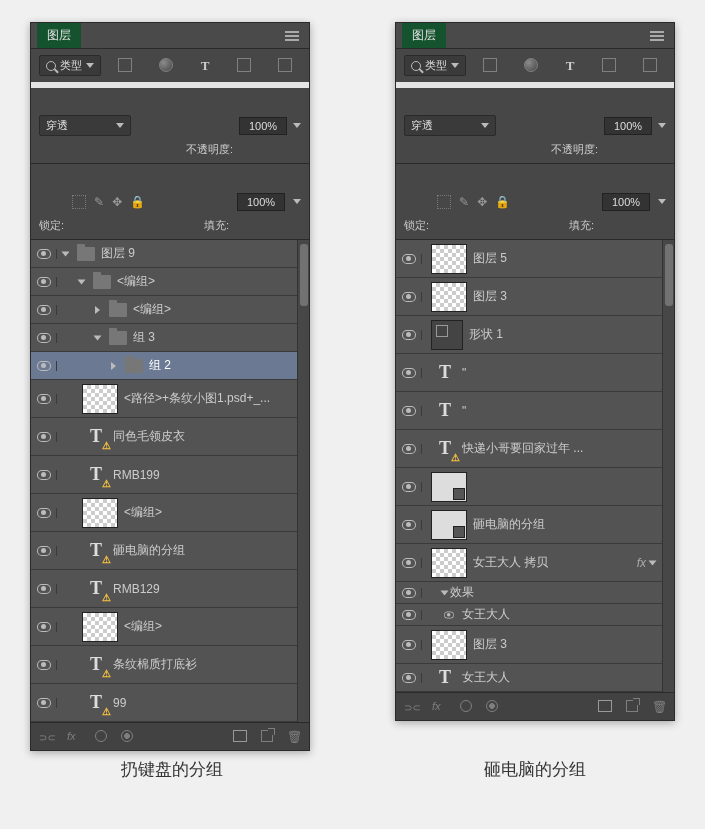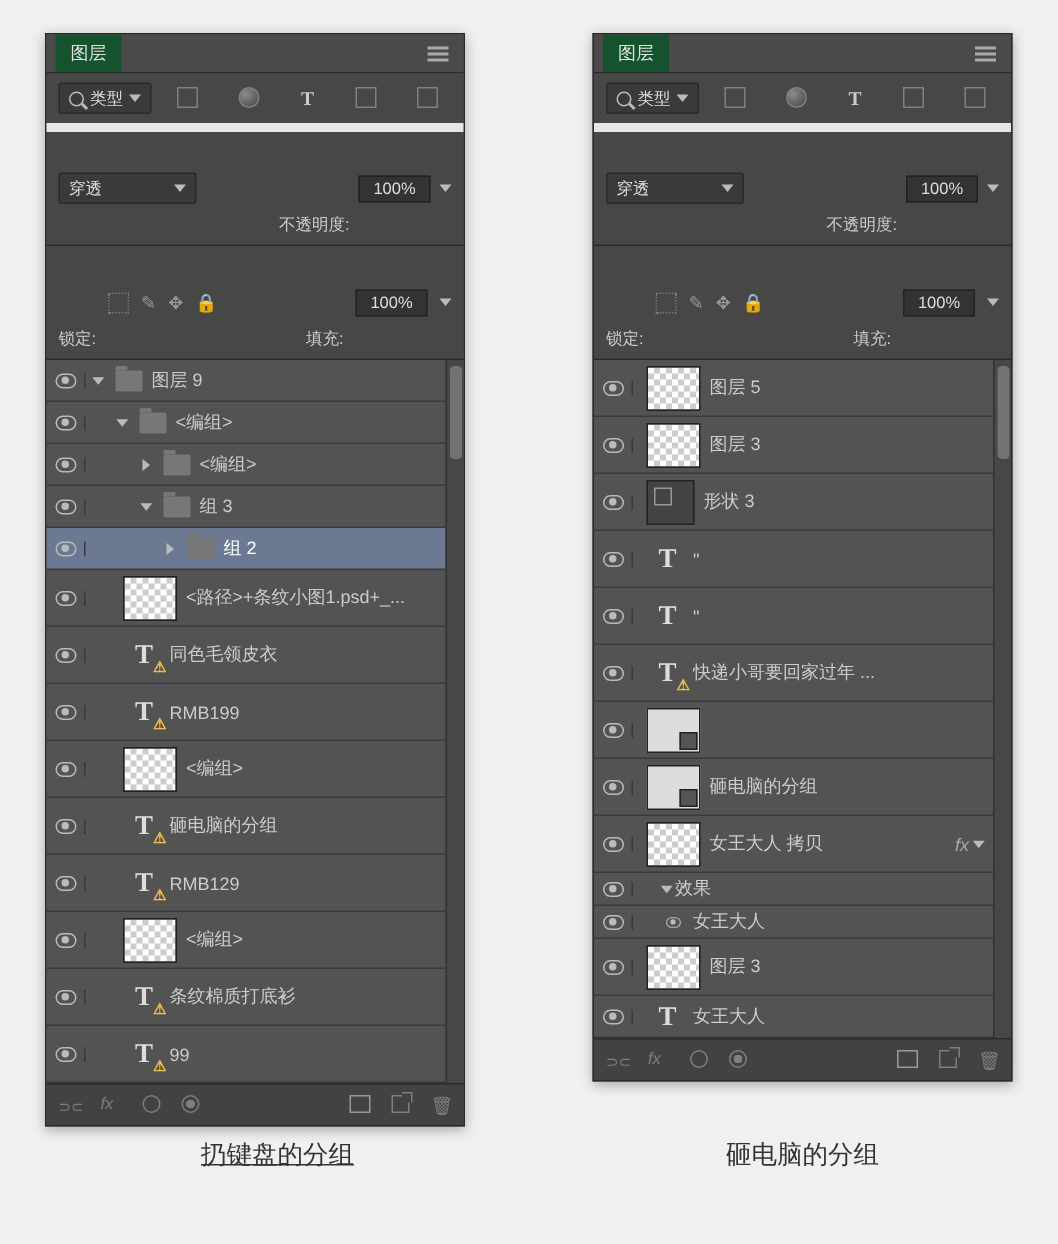--- a/index.html
+++ b/index.html
@@ -176,21 +176,21 @@
   .bi-new::after{content:"";position:absolute;top:-3px;right:-3px;width:6px;height:6px;background:#424242;border-top:1.5px solid #999;border-right:1.5px solid #999;}
   .bi-trash::before { content:"🗑"; font-size:12px; color:#999;}
   .caption {
     position: absolute;
     top: 758px;
     width: 280px;
     text-align: center;
     font-size: 17px;
     color: #333;
   }
-  .caption.left { left: 45px; text-decoration: underline;}
+  .caption.left { left: 32px;}
   .caption.right { left: 395px;}
 </style>
 </head>
 <body>
 
 <div class="panel left">
   <div class="panel-header">
     <div class="tab">图层</div>
     <div class="header-spacer"></div>
     <div class="menu-icon"></div>
@@ -436,21 +436,21 @@
             <div class="indent" style="width: 6px;"></div>
             <div class="thumb"></div>
             <span class="layer-name">图层 3</span>
           </div>
           <div class="layer-row tall">
             <div class="vis-col">
               <div class="eye"></div>
             </div>
             <div class="indent" style="width: 6px;"></div>
             <div class="shape-ic"></div>
-            <span class="layer-name">形状 3</span>
+            <span class="layer-name">形状 1</span>
           </div>
           <div class="layer-row tall">
             <div class="vis-col">
               <div class="eye"></div>
             </div>
             <div class="indent" style="width: 6px;"></div>
             <div class="text-t">T</div>
             <span class="layer-name">"</span>
           </div>
           <div class="layer-row tall">

